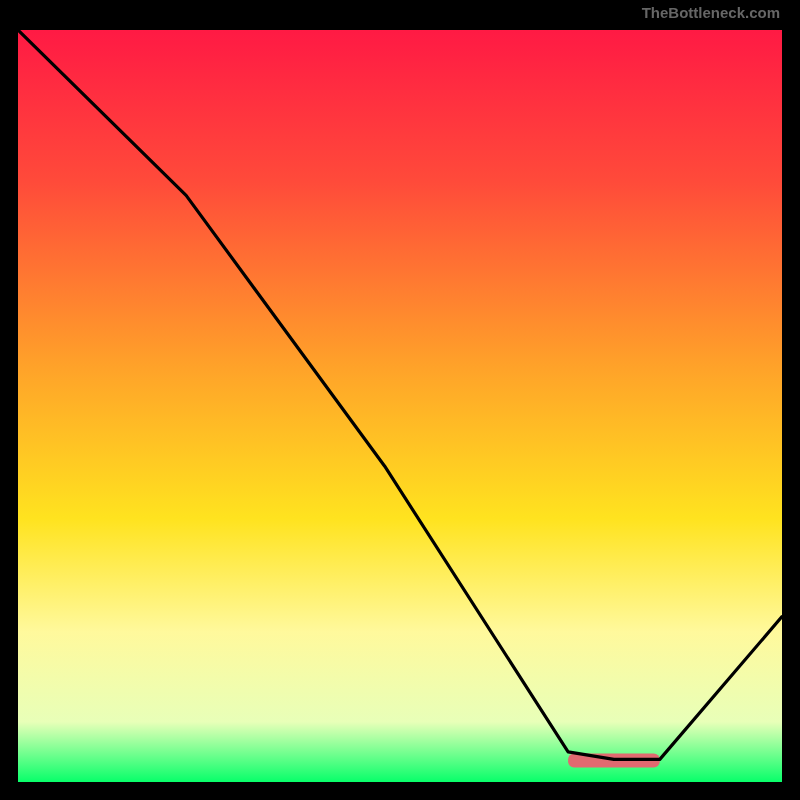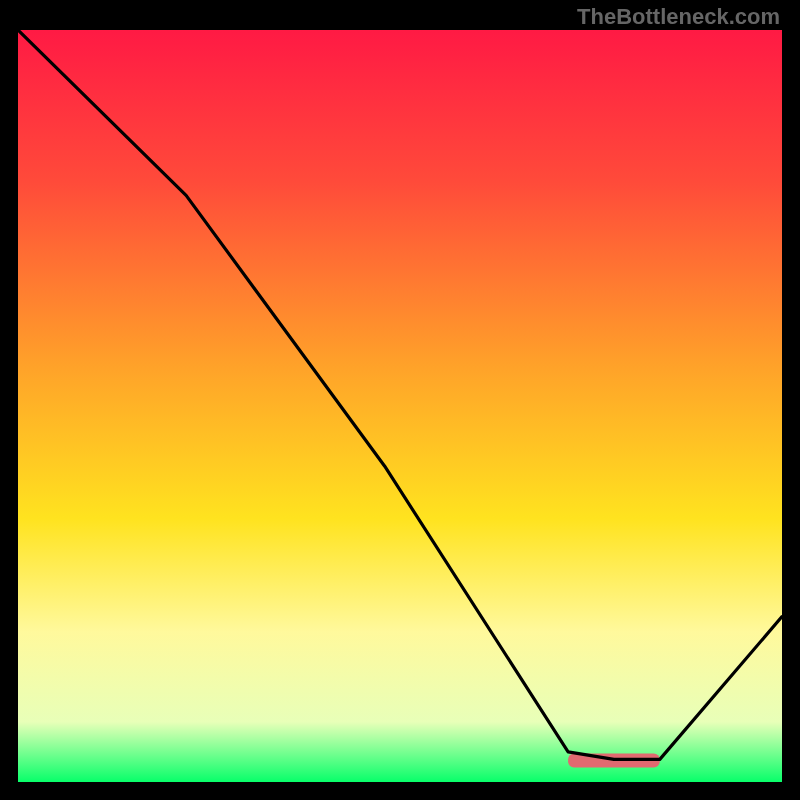--- a/index.html
+++ b/index.html
@@ -9,21 +9,21 @@
     width: 800px;
     height: 800px;
     position: relative;
     font-family: Arial, sans-serif;
   }
   .watermark {
     position: absolute;
     top: 4px;
     right: 20px;
     color: #666;
-    font-size: 22px;
+    font-size: 15px;
     font-weight: bold;
     z-index: 10;
   }
   .chart-outer {
     position: absolute;
     left: 18px;
     top: 30px;
     width: 764px;
     height: 752px;
     background: #000;

